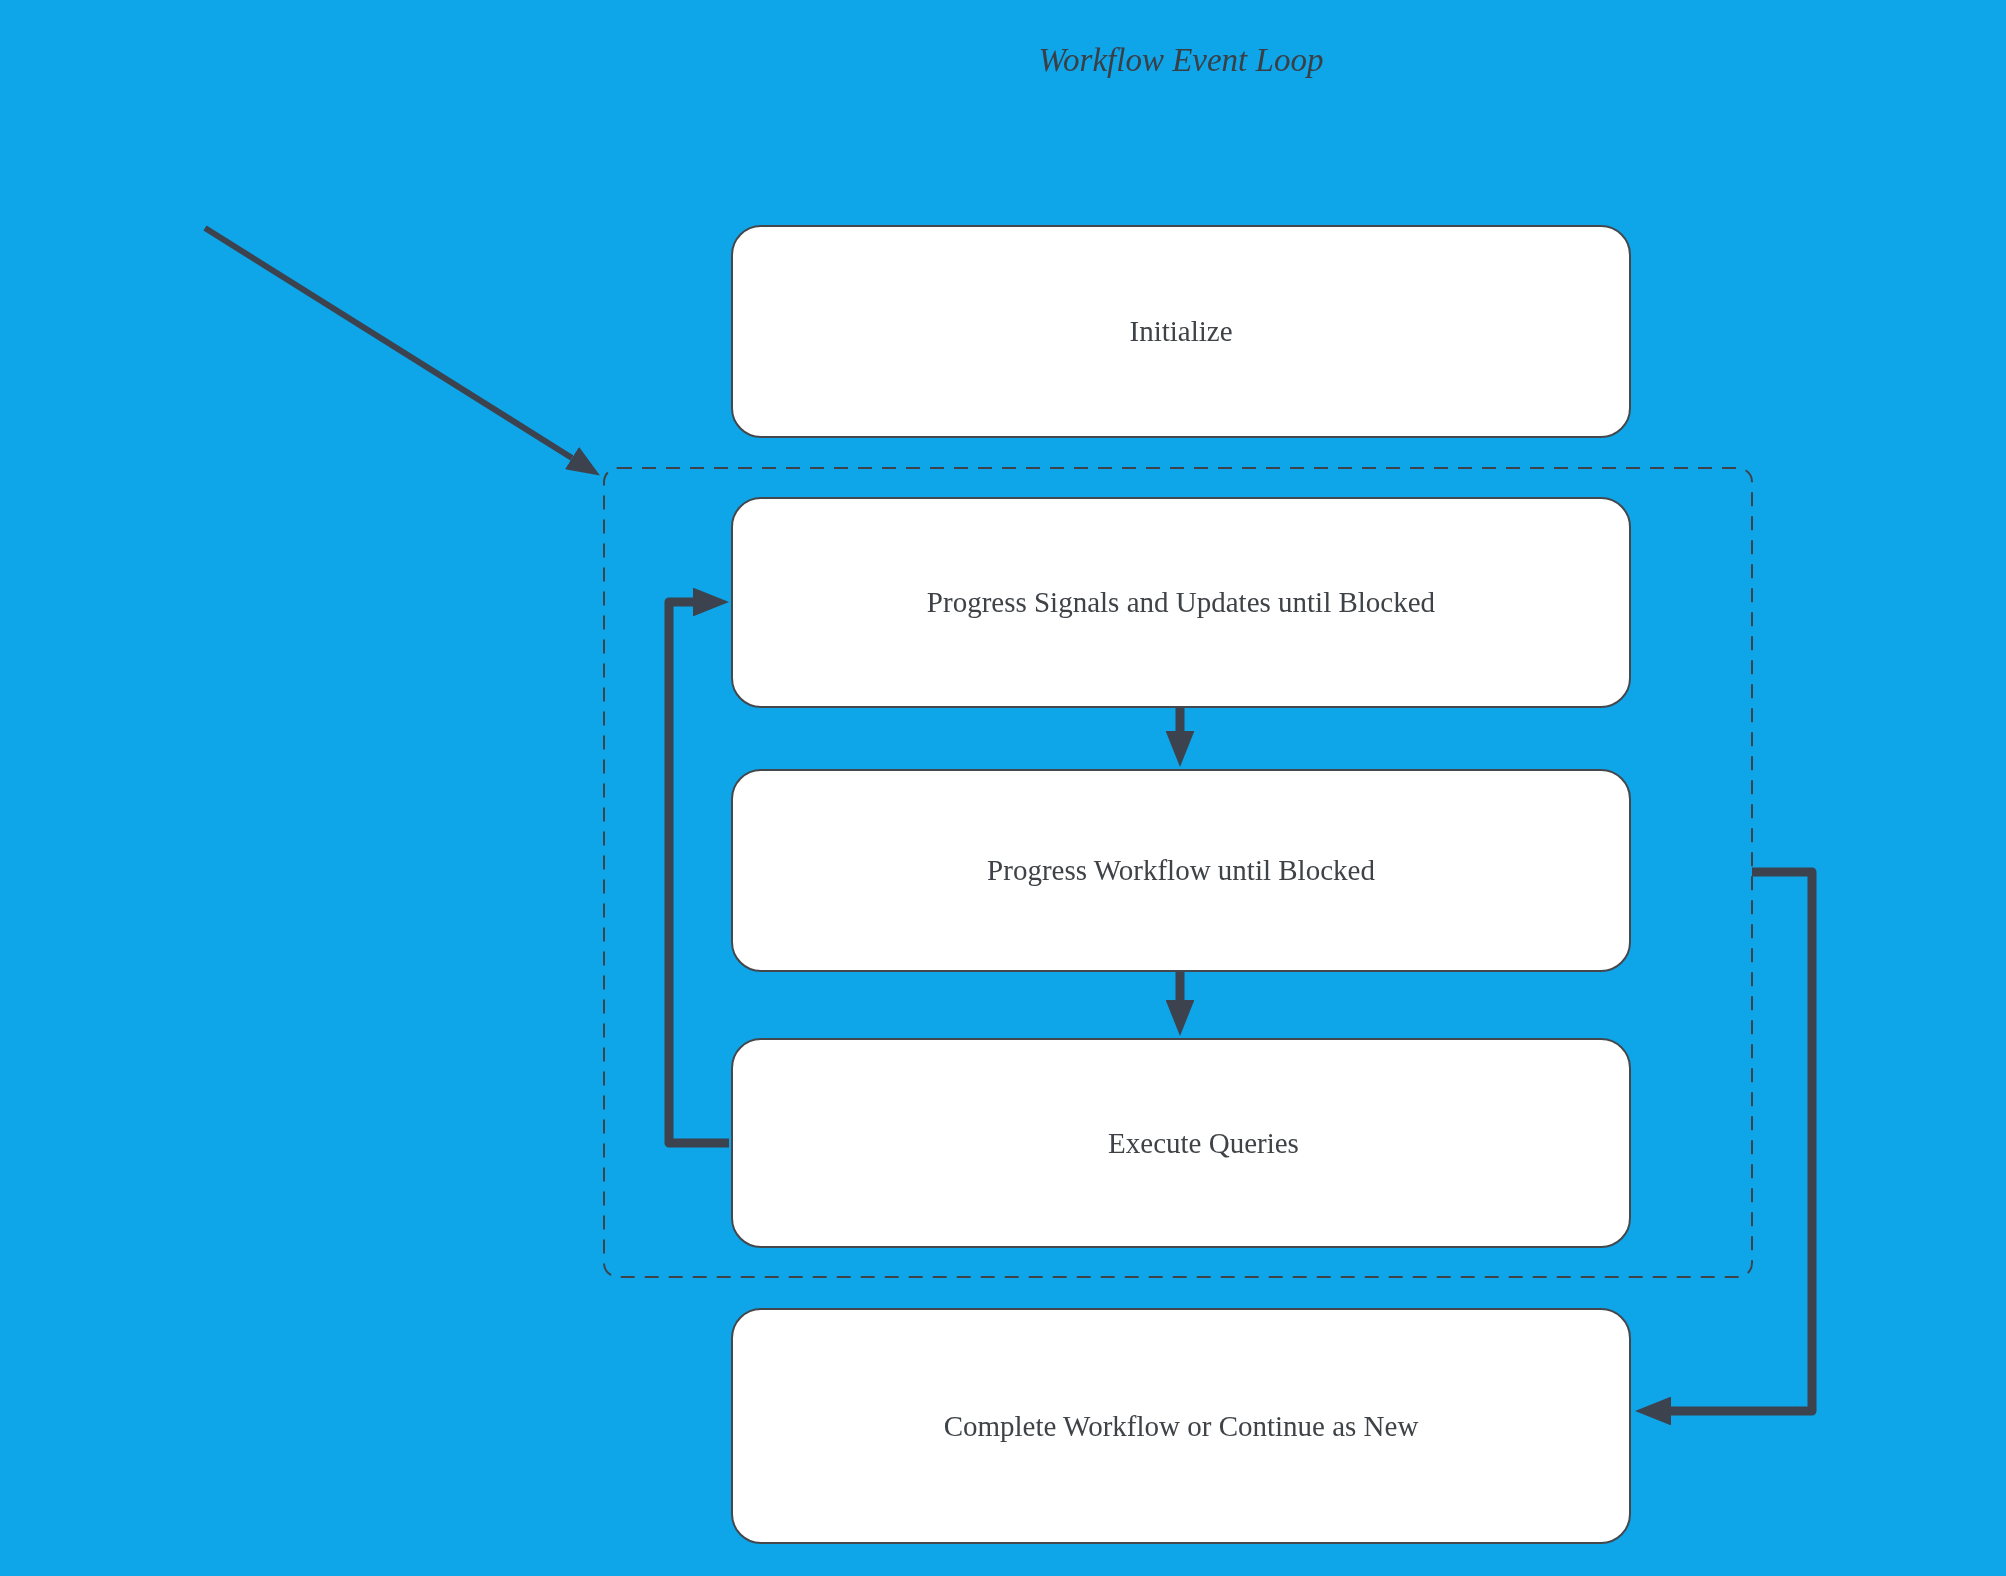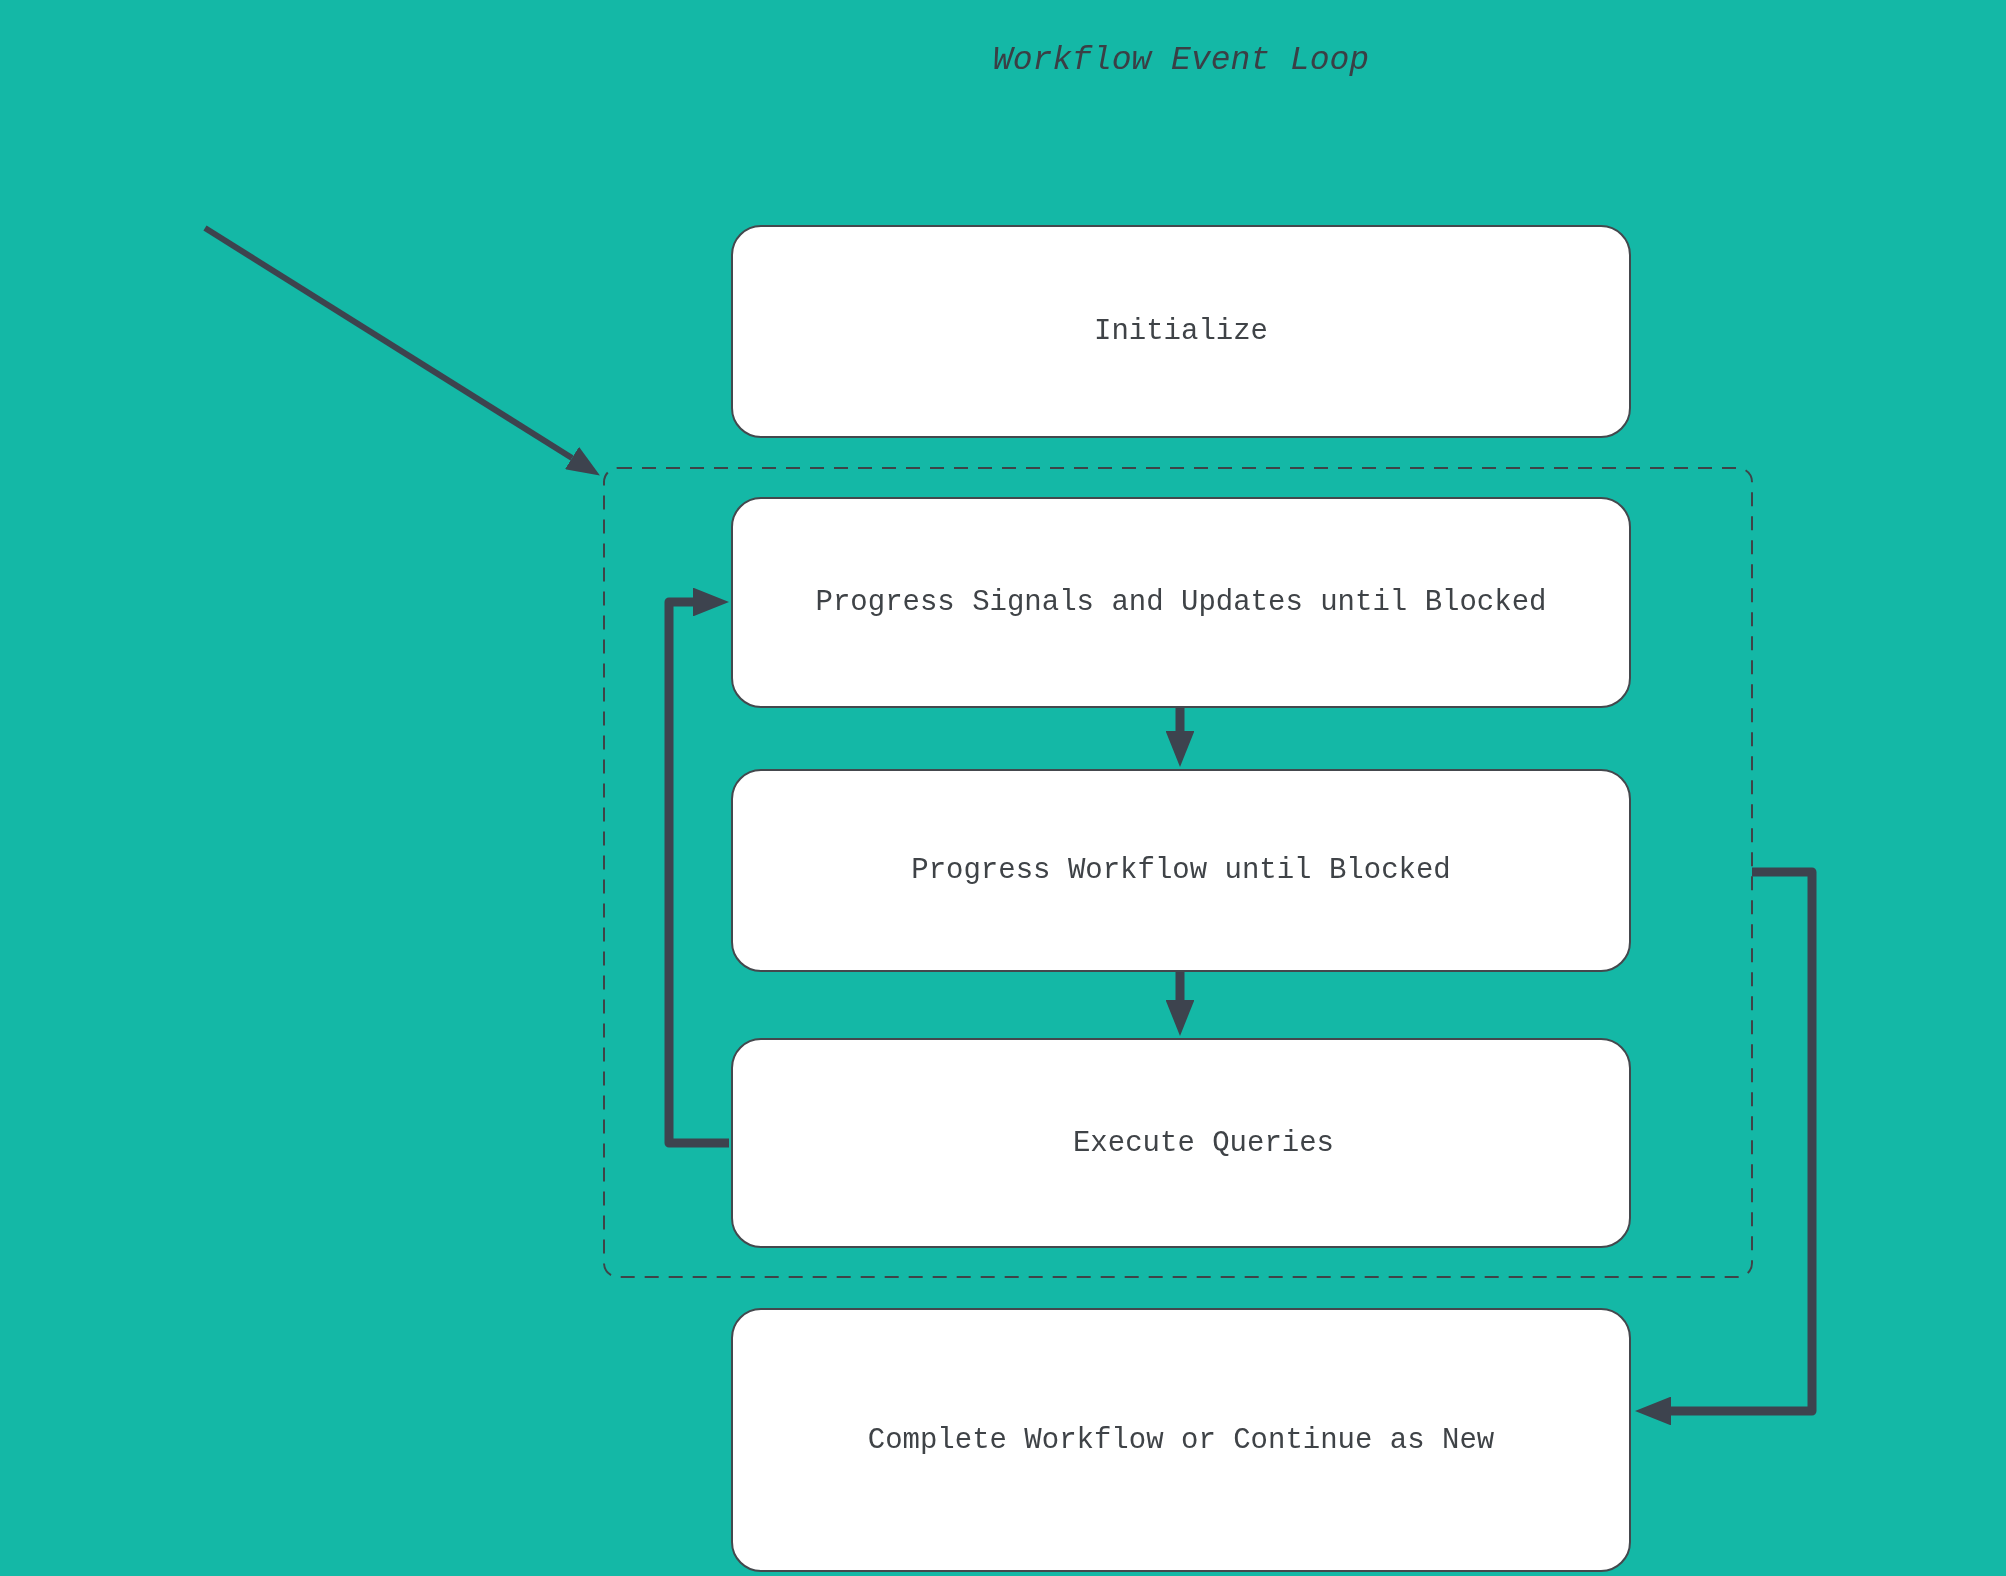--- a/index.html
+++ b/index.html
@@ -1,21 +1,21 @@
 <!DOCTYPE html>
 <html><head>
 <meta charset="utf-8">
 <style>
   html, body { margin: 0; padding: 0; background: #ffffff; }
   .canvas {
     position: relative;
     width: 2006px;
     height: 1576px;
-    background: #14b8a6;
-    font-family: Liberation Mono, monospace;
+    background: #0ea5e9;
+    font-family: Liberation Serif, serif;
     color: #3f4347;
     overflow: hidden;
   }
   .diagram-title {
     position: absolute;
     left: 731px; top: 42px; width: 900px;
     text-align: center;
     font-size: 33px;
     font-style: italic;
     color: #3a3f45;
@@ -45,21 +45,21 @@
     align-items: center;
     justify-content: center;
     text-align: center;
     font-size: 29px;
     color: #3f4347;
   }
   .node-initialize        { top: 225px;  height: 213px; }
   .node-progress-signals  { top: 497px;  height: 211px; }
   .node-progress-workflow { top: 769px;  height: 203px; }
   .node-execute-queries   { top: 1038px; height: 210px; padding-left: 45px; }
-  .node-complete          { top: 1308px; height: 264px; }
+  .node-complete          { top: 1308px; height: 236px; }
 </style>
 </head>
 <body>
 
 <div class="canvas">
 
   <div class="diagram-title">Workflow Event Loop</div>
 
 
   <svg class="connector-layer" viewBox="0 0 2006 1576" xmlns="http://www.w3.org/2000/svg">

